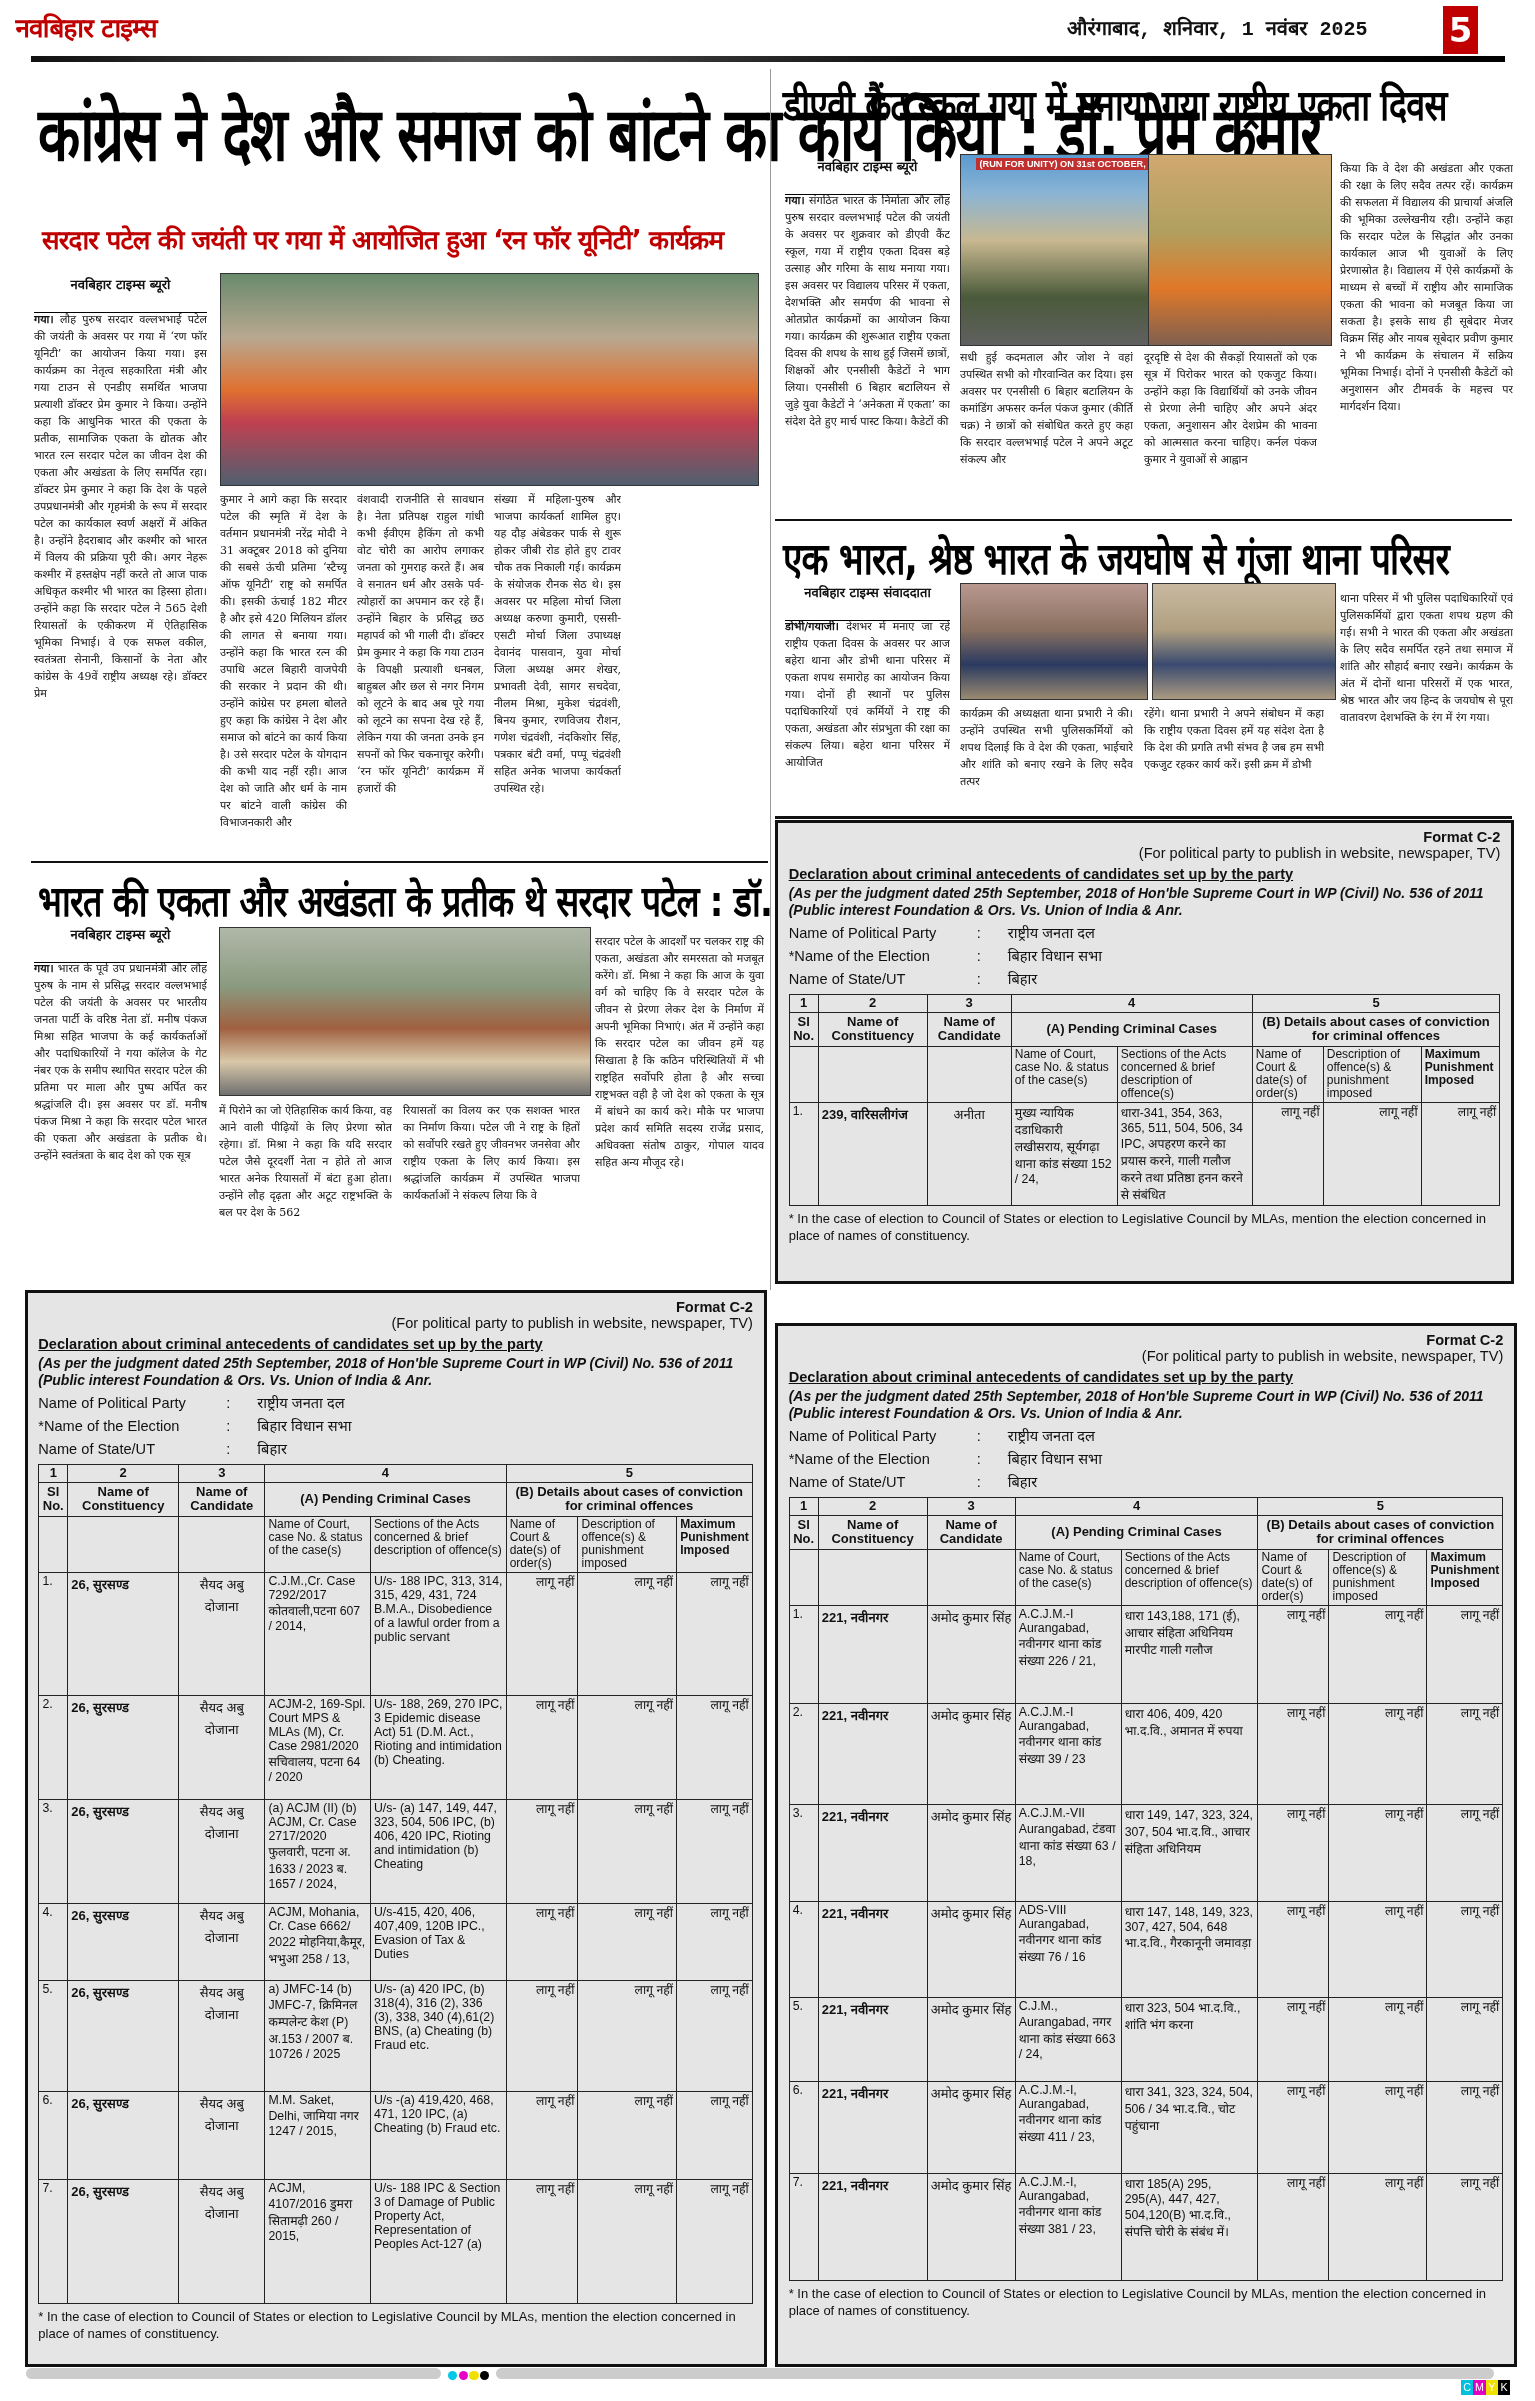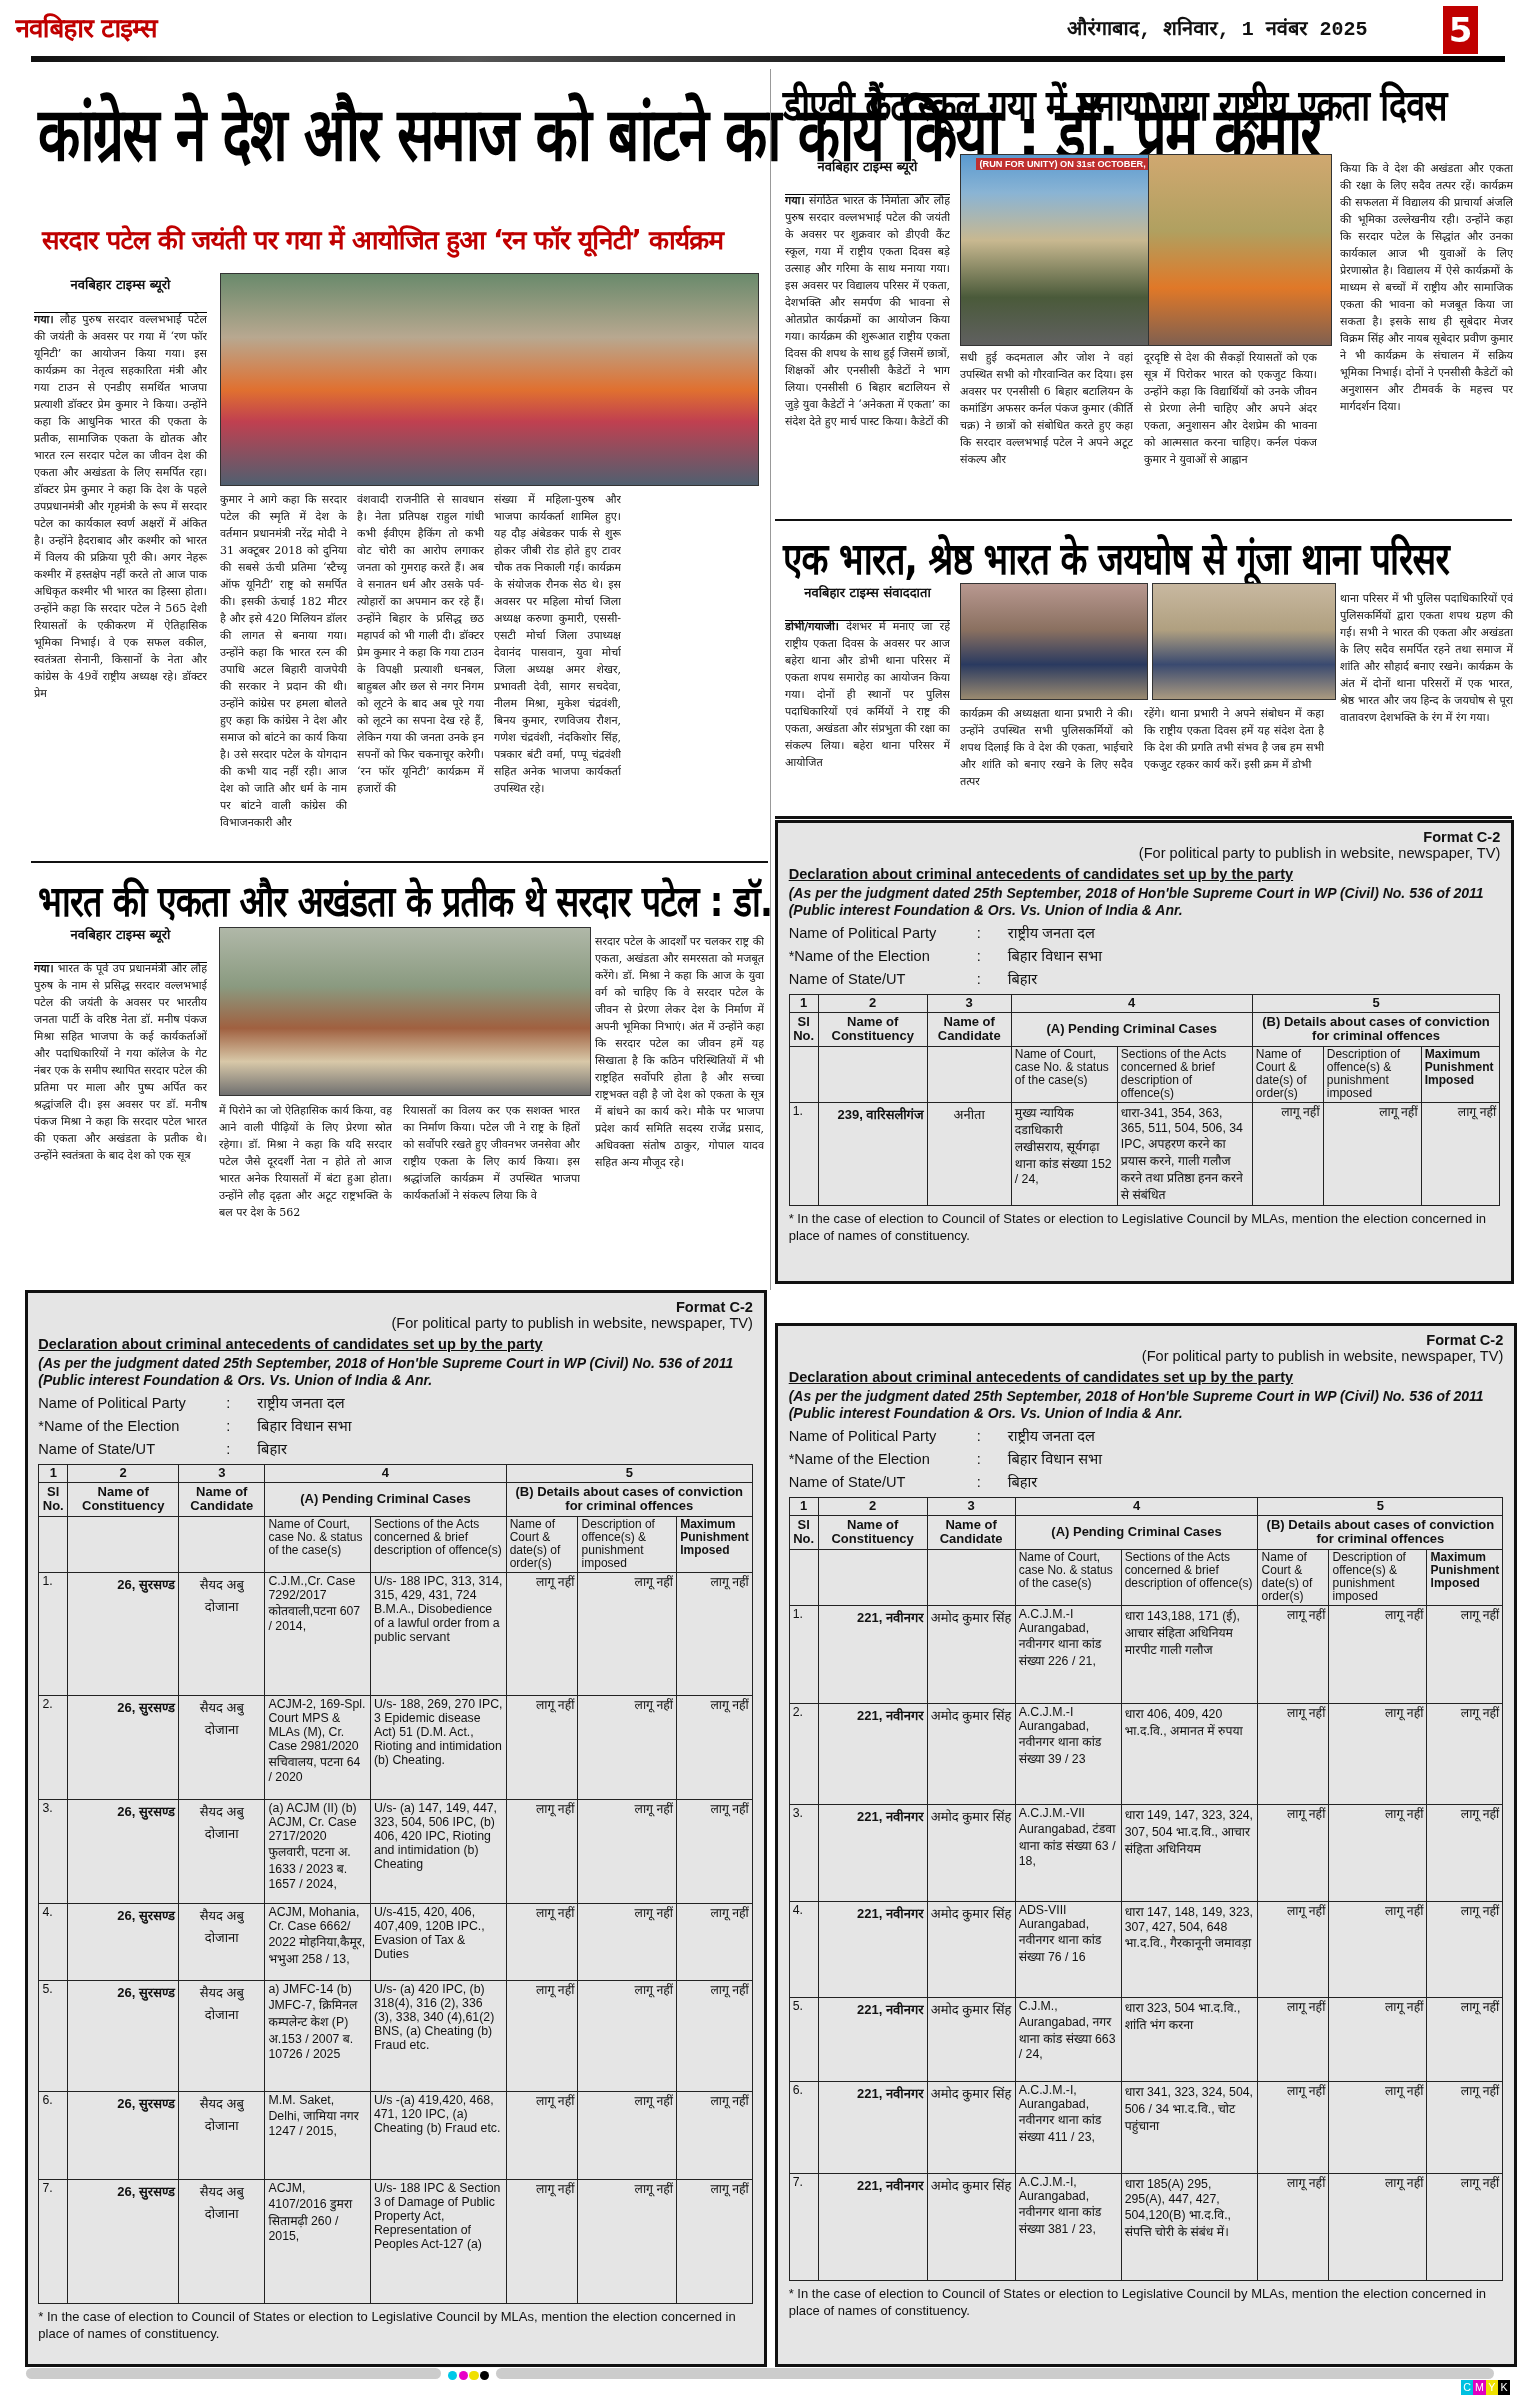--- a/index.html
+++ b/index.html
@@ -23,21 +23,21 @@
 .ad .fmt{text-align:right;font-weight:bold;font-size:14.6px}
 .ad .pub{text-align:right;font-size:14.6px}
 .ad .decl{font-weight:bold;text-decoration:underline;font-size:14.6px;margin-top:4.6px}
 .ad .judg{font-weight:bold;font-style:italic;font-size:14px;line-height:17.7px;margin-top:3.1px}
 .ad .meta{display:grid;grid-template-columns:188px 31px 1fr;font-size:14.6px;line-height:23px;margin-top:1.5px}
 .ad table{border-collapse:collapse;width:100%;font-size:12.3px;margin-top:3.1px}
 .ad td,.ad th{border:1.2px solid #222;vertical-align:top;padding:1.5px 3.1px}
 .ad th{font-weight:bold;text-align:center;vertical-align:middle;font-size:13px;line-height:14.6px}
 .ad .sub-h td{font-size:12px;line-height:13px}
 .ad td.na{text-align:right;font-size:12.3px;line-height:17px}
-.ad .cons{font-weight:bold;text-align:right;font-size:13px;line-height:21.5px}
+.ad .cons{font-weight:bold;text-align:left;font-size:13px;line-height:21.5px}
 .ad .cand{text-align:center;font-size:13px;line-height:21.5px}
 .ad .note{font-size:13px;line-height:17px;margin-top:4.6px}
 .footer-bar{height:10.7px;border-radius:6.1px;background:#ccc}
 .dot{width:9.2px;height:9.2px;border-radius:50%;display:inline-block;margin:0 0.8px}
 .cmyk span{display:inline-block;width:12.3px;height:15.4px;color:#fff;font-family:"Liberation Sans",sans-serif;font-size:10.7px;text-align:center;line-height:15.4px}
 </style>
 </head>
 <body>
 
 <div class="abs masthead">

